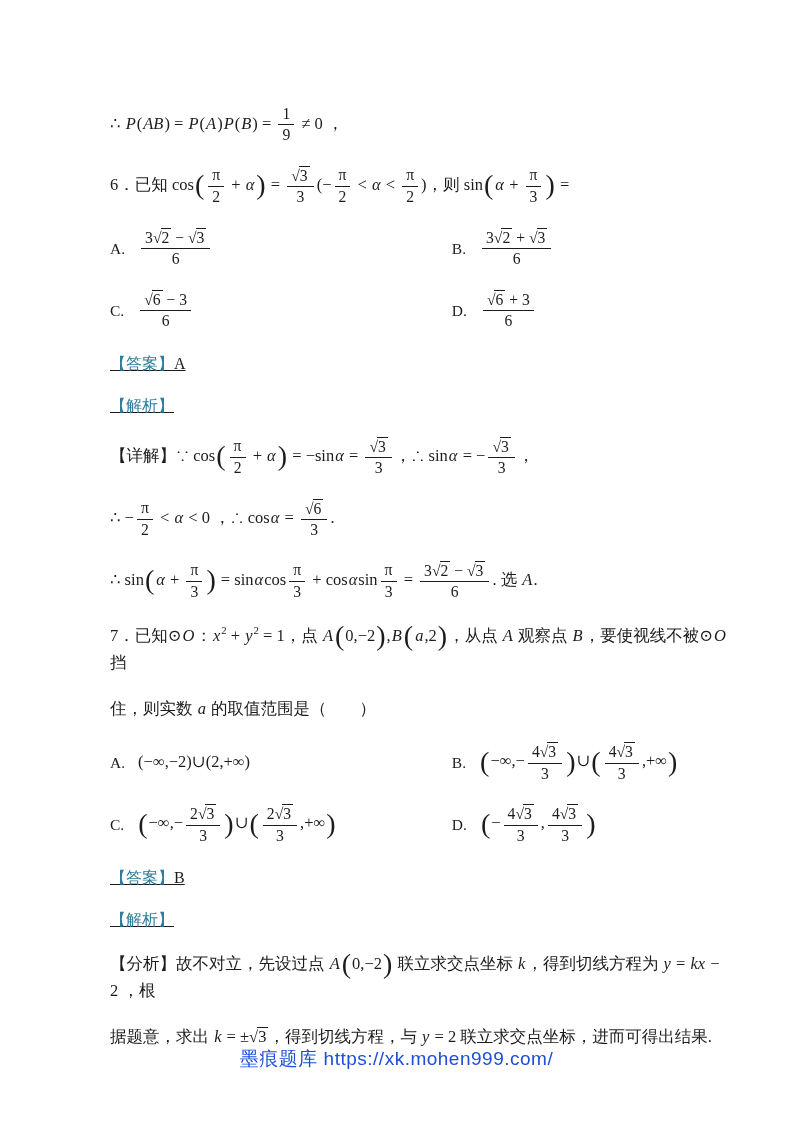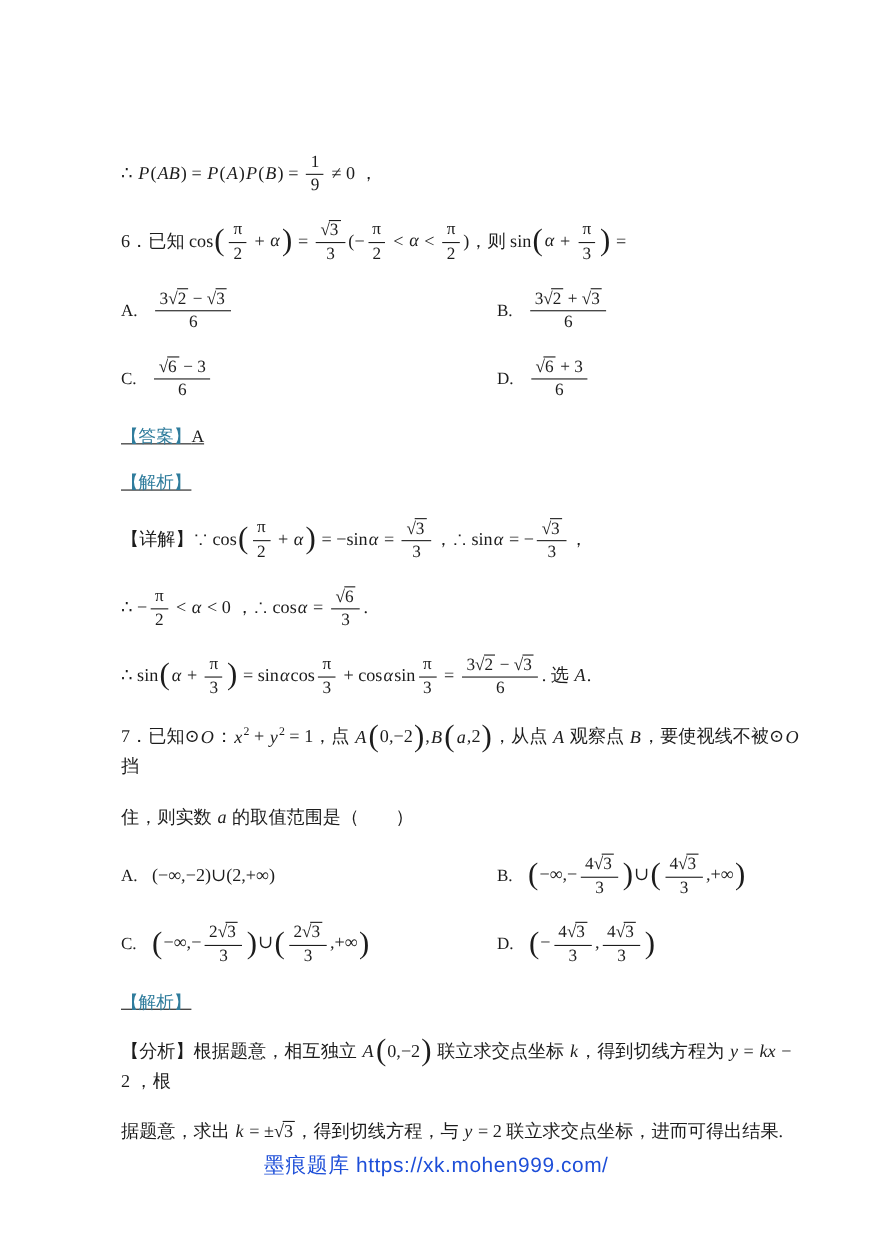--- a/index.html
+++ b/index.html
@@ -1,21 +1,21 @@
 <!DOCTYPE html>
 <html><head>
 <meta charset="utf-8">
 <style>
   html,body{margin:0;padding:0;}
   body{
     width:793px;height:1122px;position:relative;background:#ffffff;
     font-family:"Liberation Serif","DejaVu Serif",serif;color:#1c1c1c;
     overflow:hidden;
   }
-  .page{position:absolute;inset:0;padding:120px 66px 0 110px;box-sizing:border-box;}
+  .page{position:absolute;inset:0;padding:86px 66px 0 110px;box-sizing:border-box;}
   .ln{font-size:16.5px;line-height:1.5;white-space:nowrap;}
   .ln.text{margin:10px 0 16px;}
   .ln.label{margin:16px 0 18px;font-size:16px;text-decoration:underline;}
   .ln.math{margin:19px 0 21px;}
   .ln.options{display:flex;align-items:center;margin:21px 0;}
   .opt{display:flex;align-items:center;}
   .opt.first{width:55.4%;}
   .olabel{margin-right:13px;font-size:15.5px;}
   .ocontent{white-space:nowrap;}
   
@@ -86,19 +86,20 @@
       <div class="ln options">
         <div class="opt first">
           <span class="olabel">C.</span>
           <span class="ocontent"><span class="bp">(</span><span class="tx">−∞,−</span><span class="fr"><span class="num"><span class="tx">2</span><span class="sq"><span class="rs">√</span><span class="rc"><span class="tx">3</span></span></span></span><span class="den"><span class="tx">3</span></span></span><span class="bp">)</span><span class="tx">∪</span><span class="bp">(</span><span class="fr"><span class="num"><span class="tx">2</span><span class="sq"><span class="rs">√</span><span class="rc"><span class="tx">3</span></span></span></span><span class="den"><span class="tx">3</span></span></span><span class="tx">,+∞</span><span class="bp">)</span></span>
         </div>
         <div class="opt">
           <span class="olabel">D.</span>
           <span class="ocontent"><span class="bp">(</span><span class="tx">−</span><span class="fr"><span class="num"><span class="tx">4</span><span class="sq"><span class="rs">√</span><span class="rc"><span class="tx">3</span></span></span></span><span class="den"><span class="tx">3</span></span></span><span class="tx">,</span><span class="fr"><span class="num"><span class="tx">4</span><span class="sq"><span class="rs">√</span><span class="rc"><span class="tx">3</span></span></span></span><span class="den"><span class="tx">3</span></span></span><span class="bp">)</span></span>
         </div>
       </div>
+      <div class="ln label"><span class="hl">【答案】</span><span class="tx">B</span></div>
       <div class="ln label"><span class="hl">【解析】</span></div>
-      <div class="ln math"><span class="tx">【分析】根据题意，相互独立 </span><span class="mv">A</span><span class="bp">(</span><span class="tx">0,−2</span><span class="bp">)</span><span class="tx"> 联立求交点坐标 </span><span class="mv">k</span><span class="tx">，得到切线方程为 </span><span class="mv">y</span><span class="tx"> = </span><span class="mv">kx</span><span class="tx"> − 2 ，根</span></div>
+      <div class="ln math"><span class="tx">【分析】故不对立，先设过点 </span><span class="mv">A</span><span class="bp">(</span><span class="tx">0,−2</span><span class="bp">)</span><span class="tx"> 联立求交点坐标 </span><span class="mv">k</span><span class="tx">，得到切线方程为 </span><span class="mv">y</span><span class="tx"> = </span><span class="mv">kx</span><span class="tx"> − 2 ，根</span></div>
       <div class="ln math"><span class="tx">据题意，求出 </span><span class="mv">k</span><span class="tx"> = ±</span><span class="sq"><span class="rs">√</span><span class="rc"><span class="tx">3</span></span></span><span class="tx">，得到切线方程，与 </span><span class="mv">y</span><span class="tx"> = 2 联立求交点坐标，进而可得出结果.</span></div>
     </main>
 </div>
 
 <div class="footer">墨痕题库 https://xk.mohen999.com/</div>
 
 </body></html>

